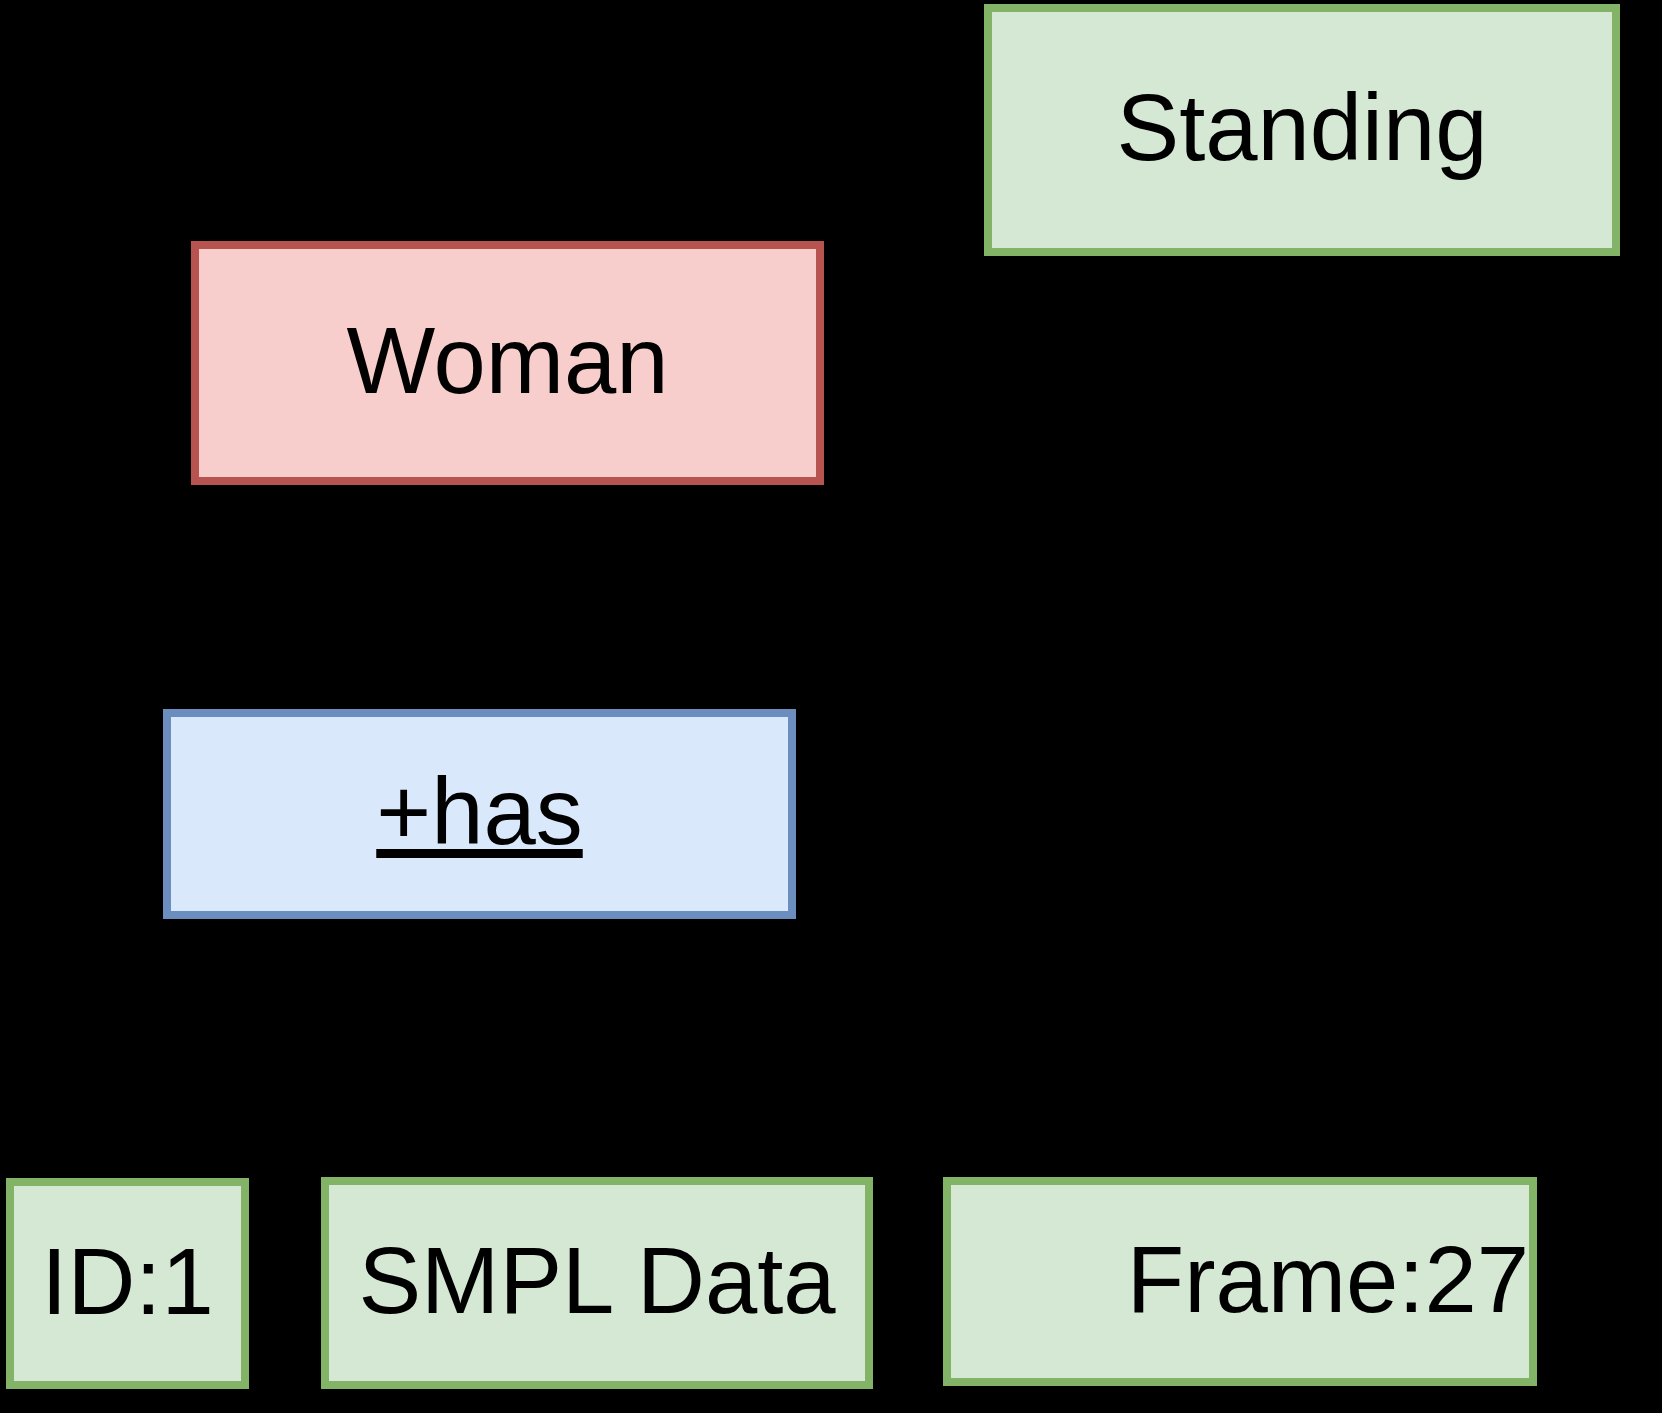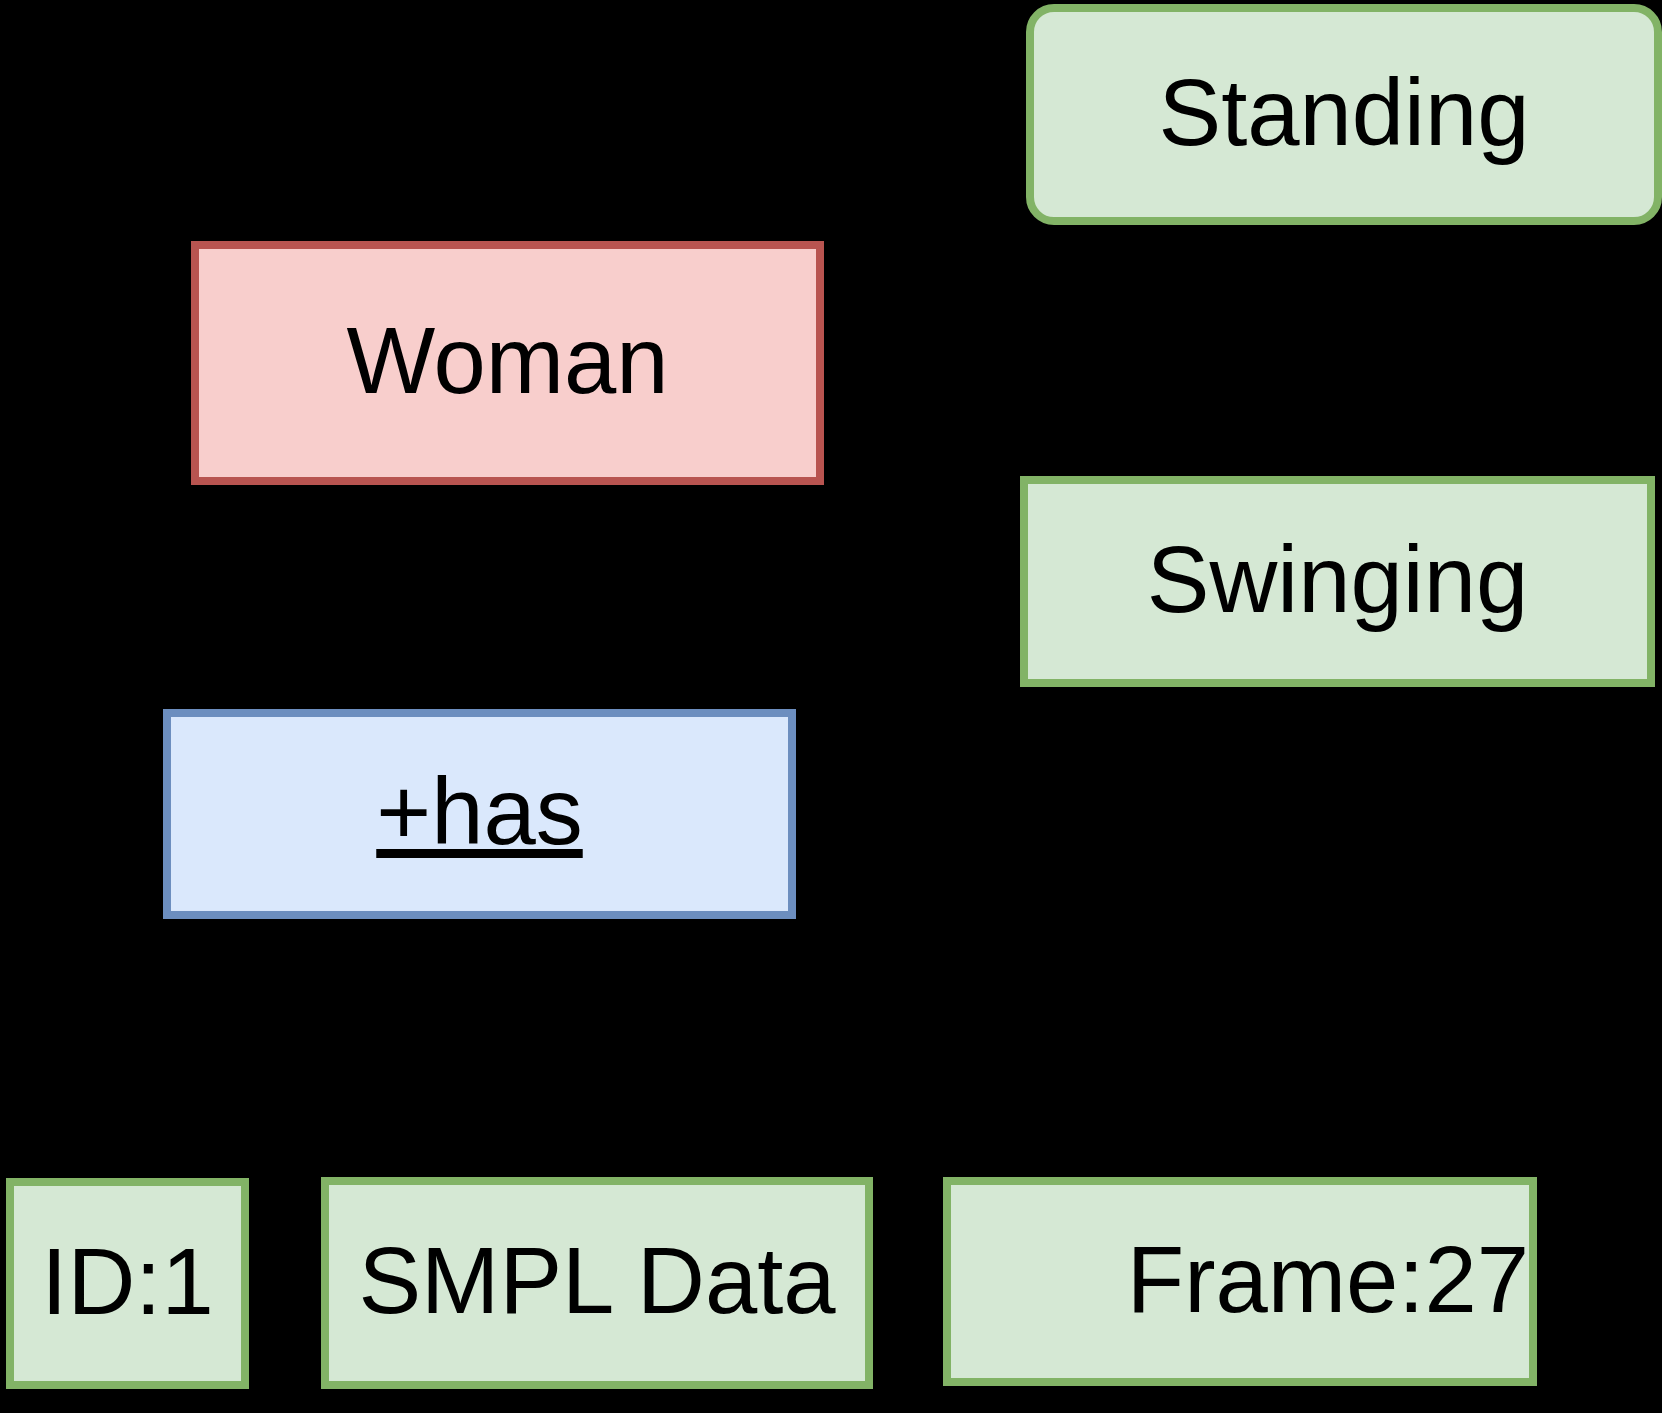--- a/index.html
+++ b/index.html
@@ -24,44 +24,41 @@
     justify-content: center;
     color: #000000;
     font-size: 94px;
     line-height: 1;
     white-space: nowrap;
   }
   .node .label {
     transform: translateY(-2px);
   }
   
-  .n-standing { left: 1026px; top: 4px;    width: 636px; height: 221px; border-radius: 28px; }
+  .n-standing { left: 984px; top: 4px;    width: 636px; height: 252px; }
   .n-woman    { left: 163px;  top: 241px;  width: 633px; height: 244px; }
   .n-swinging { left: 1020px; top: 476px;  width: 635px; height: 211px; }
   .n-has      { left: 163px;  top: 709px;  width: 633px; height: 210px; }
   .n-id1      { left: 6px;    top: 1178px; width: 243px; height: 211px; }
   .n-smpl     { left: 321px;  top: 1177px; width: 552px; height: 212px; }
   .n-frame27  { left: 943px;  top: 1177px; width: 594px; height: 209px; justify-content: flex-end; }
 </style>
 </head>
 <body>
 
 <div class="canvas">
 
   <div class="node n-standing" style="background-color: rgb(213, 232, 212); border-color: rgb(130, 179, 102);">
     <span class="label">Standing</span>
   </div>
 
   <div class="node n-woman" style="background-color: rgb(248, 206, 204); border-color: rgb(184, 84, 80); margin-left: 28px;">
     <span class="label">Woman</span>
   </div>
 
-  <div class="node n-swinging" style="background-color: rgb(213, 232, 212); border-color: rgb(130, 179, 102);">
-    <span class="label">Swinging</span>
-  </div>
 
   <div class="node n-has" style="background-color: rgb(218, 232, 252); border-color: rgb(108, 142, 191); text-decoration: underline;">
     <span class="label">+has</span>
   </div>
 
   <div class="node n-id1" style="background-color: rgb(213, 232, 212); border-color: rgb(130, 179, 102);">
     <span class="label">ID:1</span>
   </div>
 
   <div class="node n-smpl" style="background-color: rgb(213, 232, 212); border-color: rgb(130, 179, 102);">

